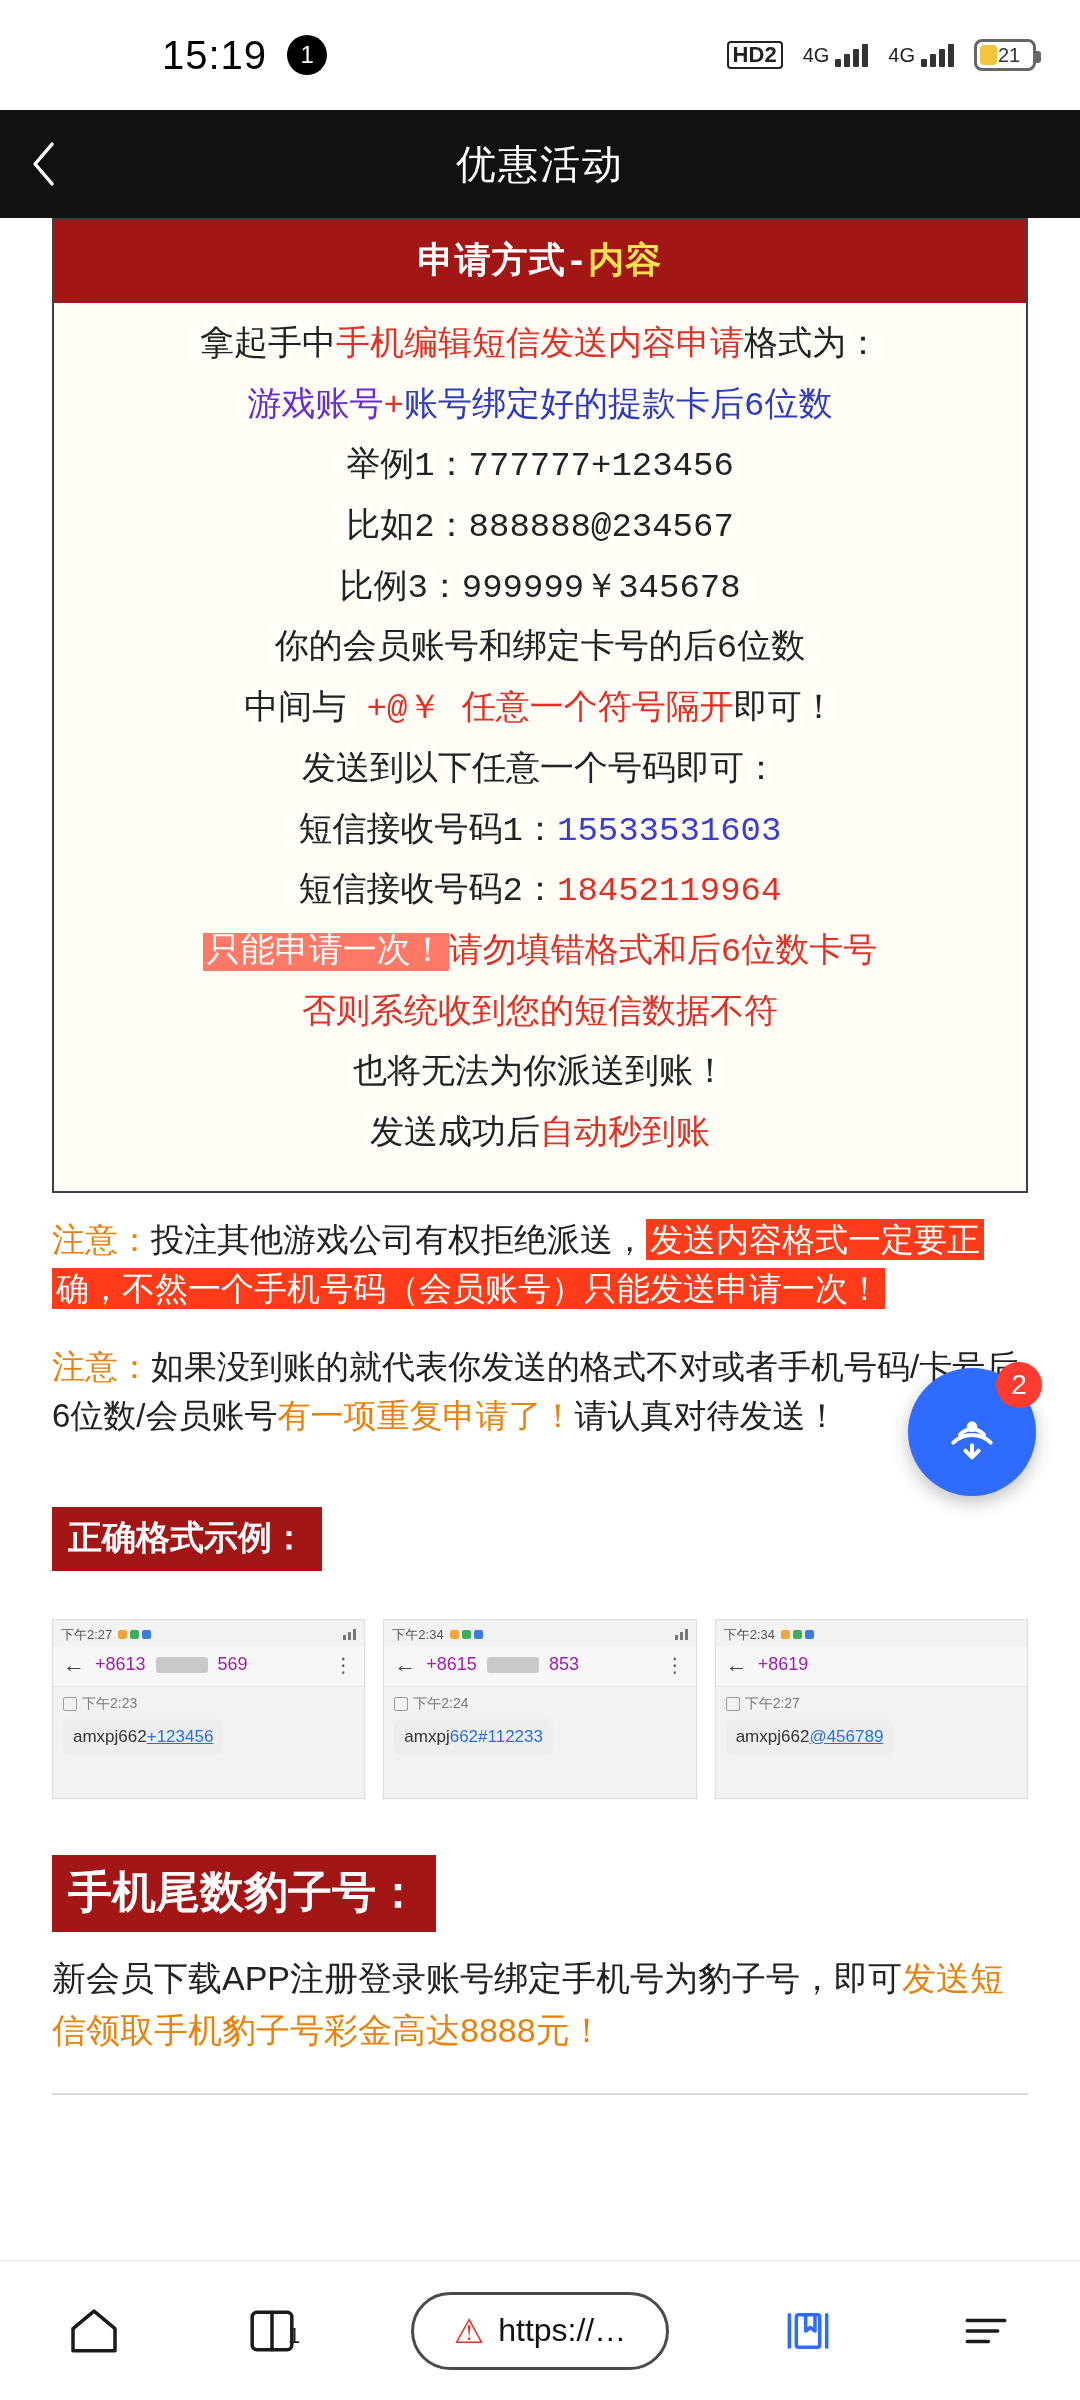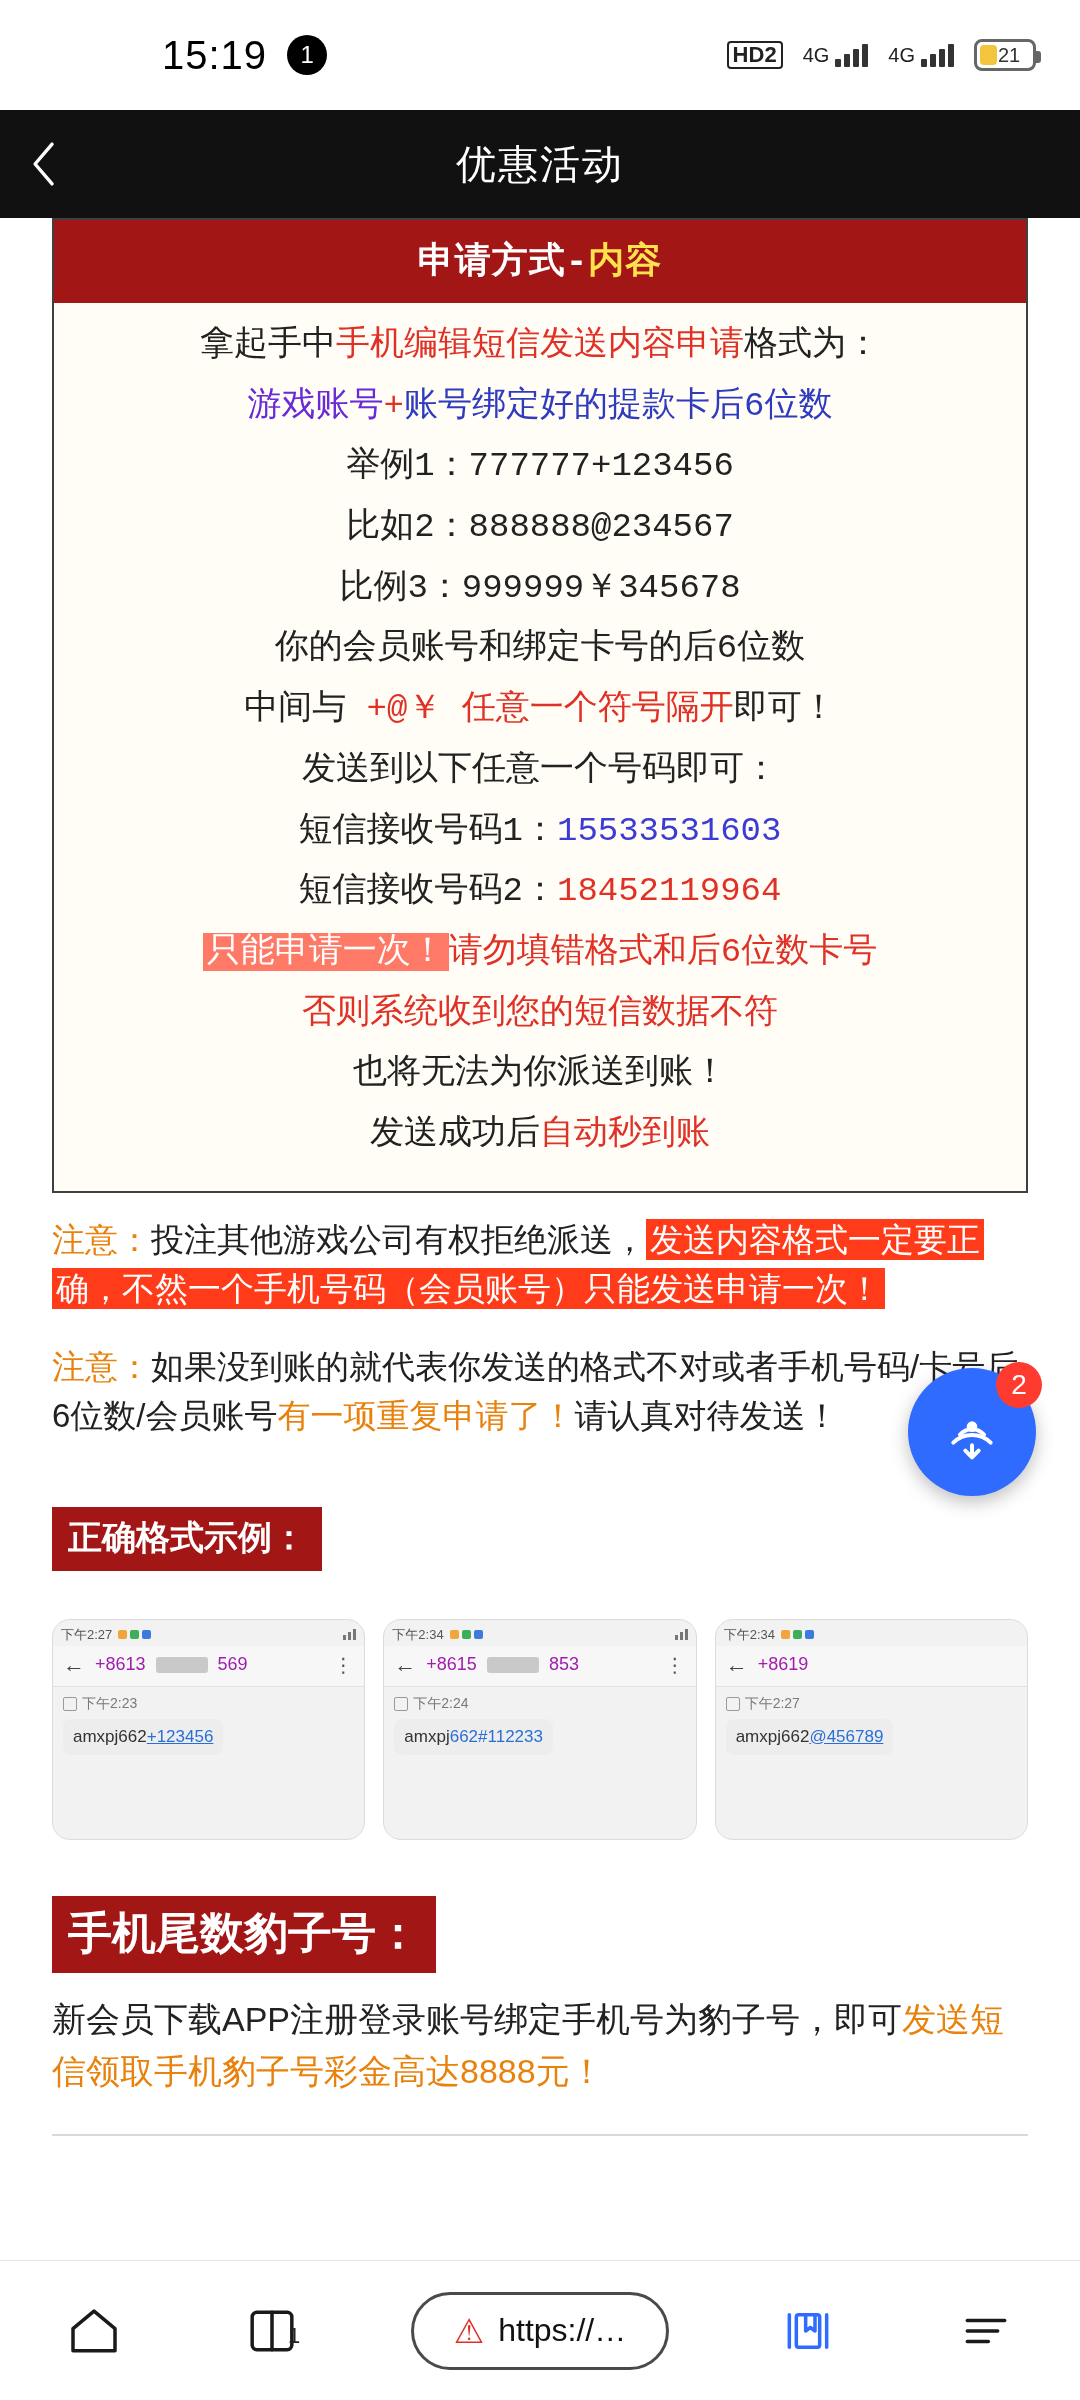--- a/index.html
+++ b/index.html
@@ -139,23 +139,23 @@
     margin-top: 66px;
   }
 
   .shots {
     display: flex; gap: 18px;
     margin-top: 48px;
   }
   .shot {
     flex: 1 1 0; background: #f2f2f2;
     border: 1px solid #dcdcdc;
-    border-radius: 18px;
+    border-radius: 0;
     overflow: hidden;
-    height: 221px;
+    height: 180px;
     position: relative;
   }
   .shot .s-status {
     display: flex; align-items: center; gap: 6px;
     padding: 6px 8px 2px;
     font-size: 13px; color: #555;
   }
   .shot .s-status .dots { display: flex; gap: 3px; }
   .shot .s-status .dots i {
     width: 9px; height: 9px; border-radius: 2px; display: block;

